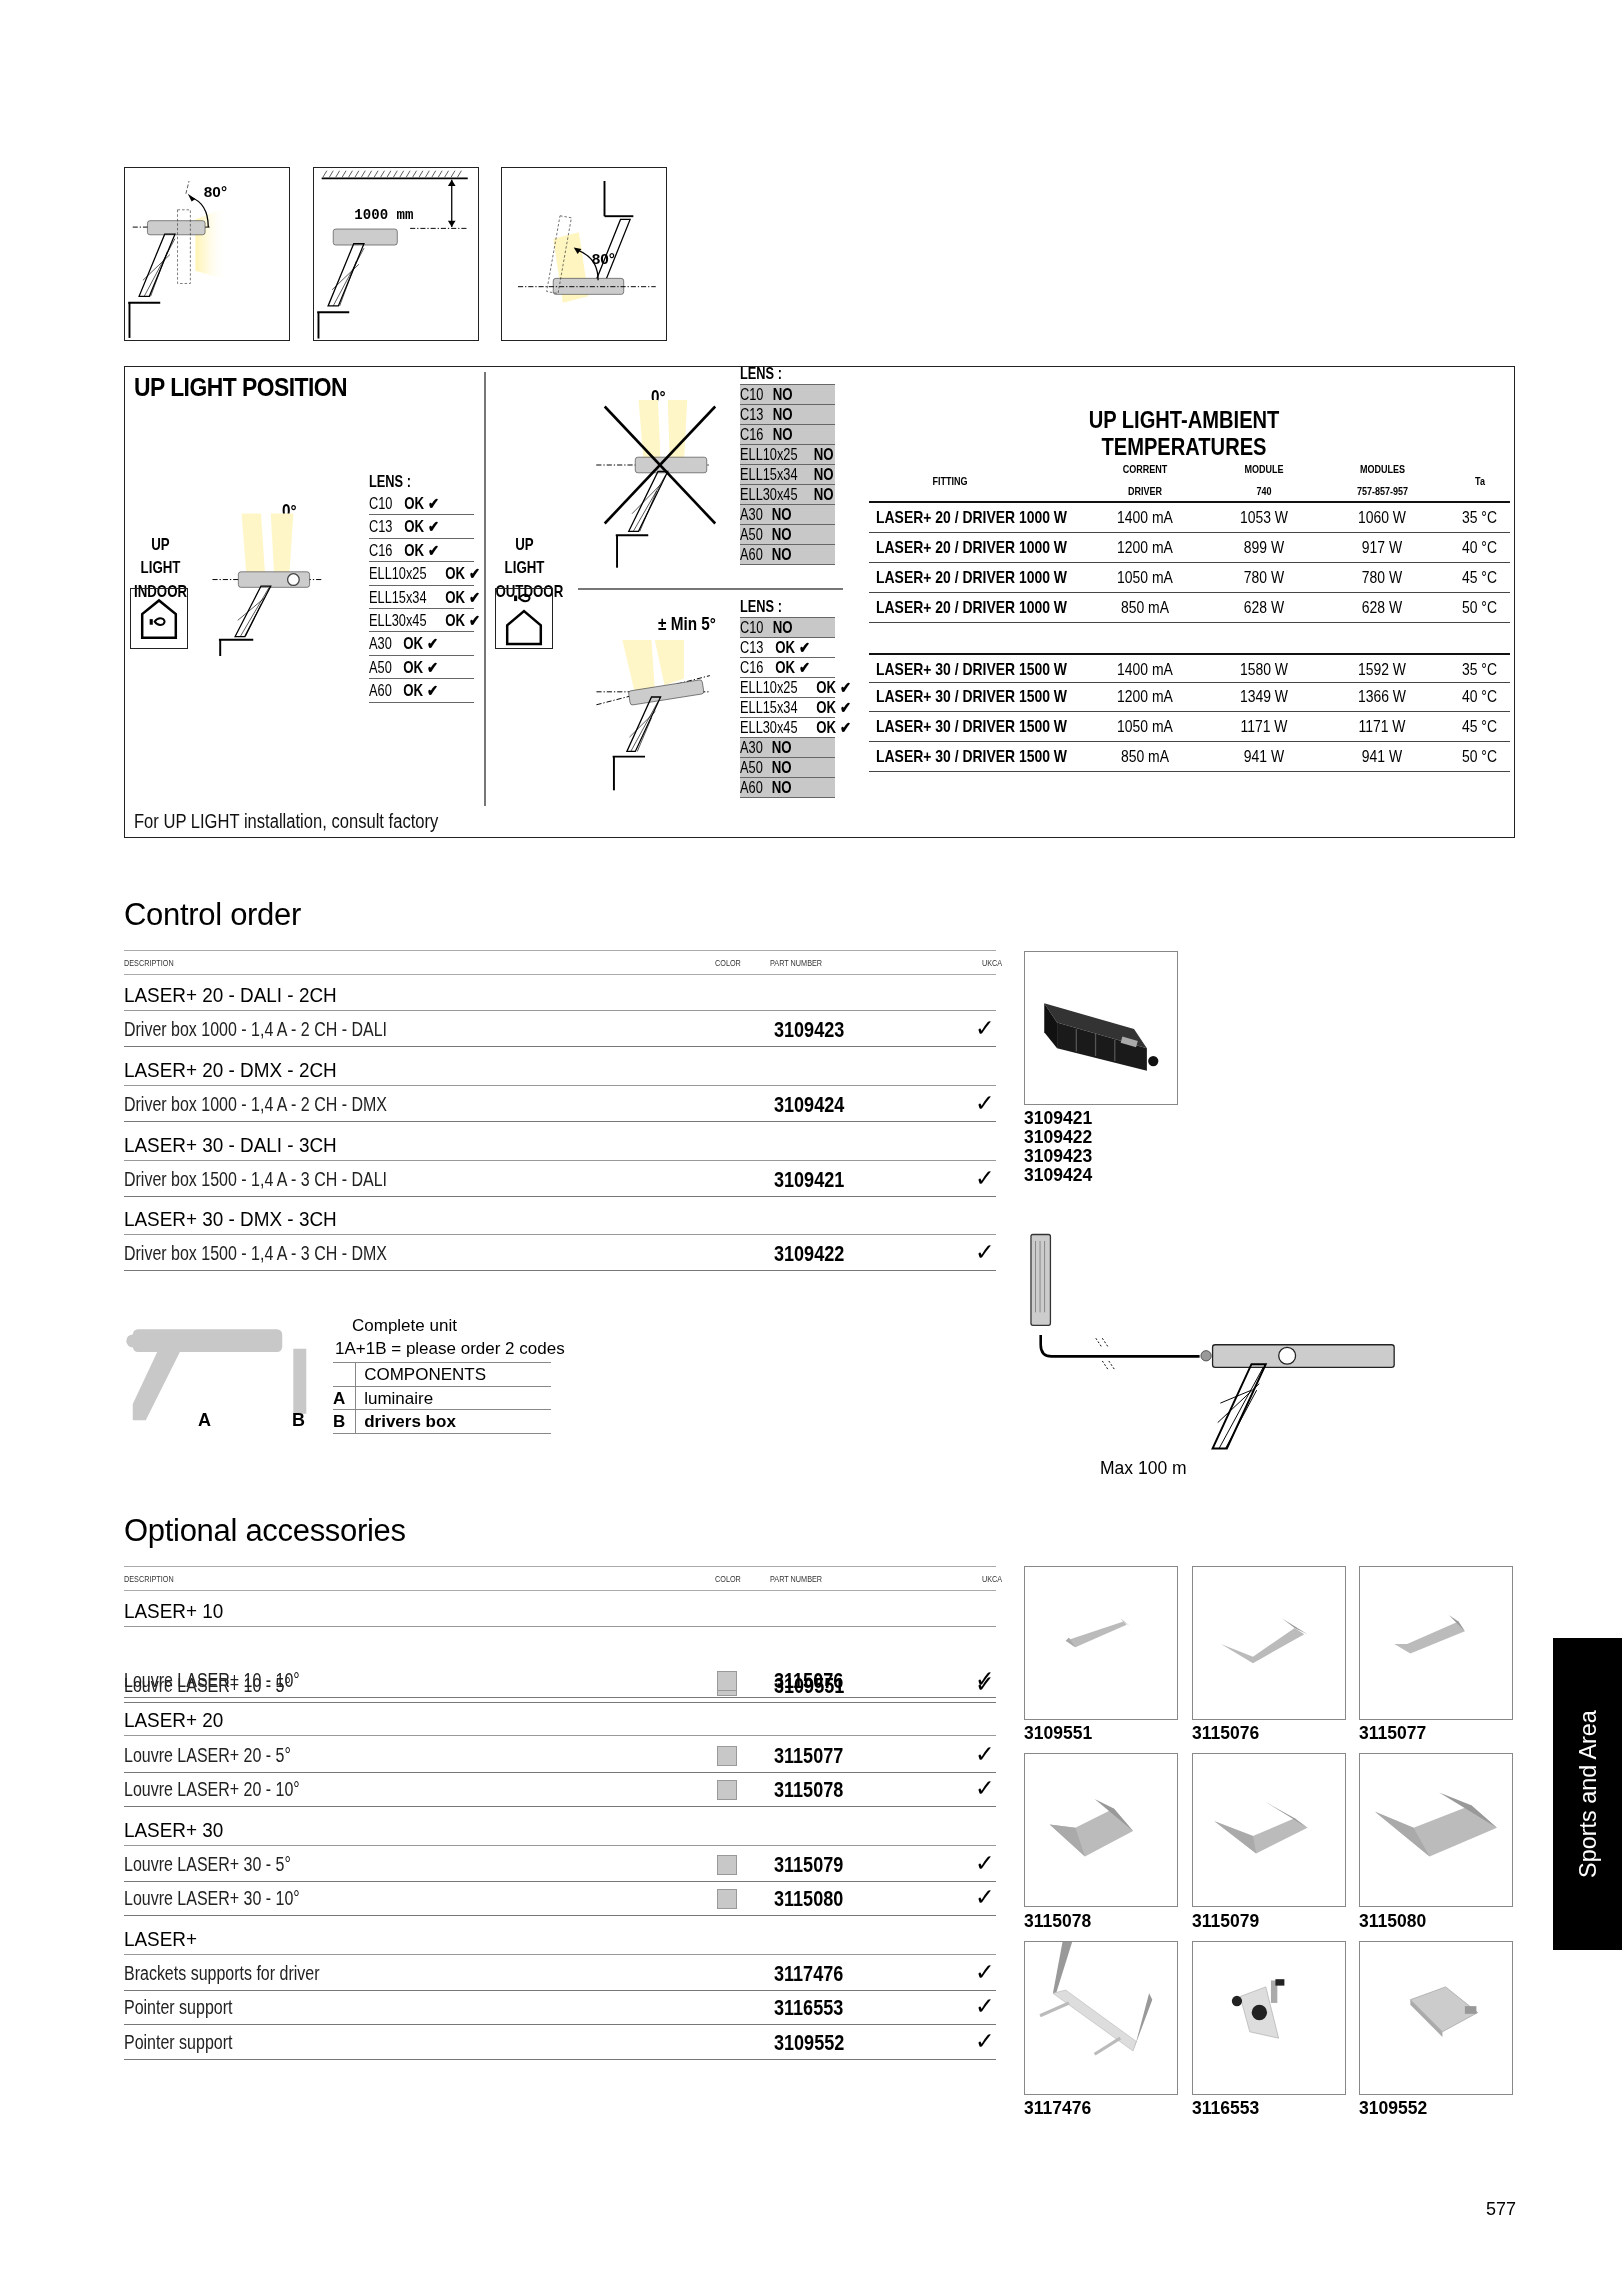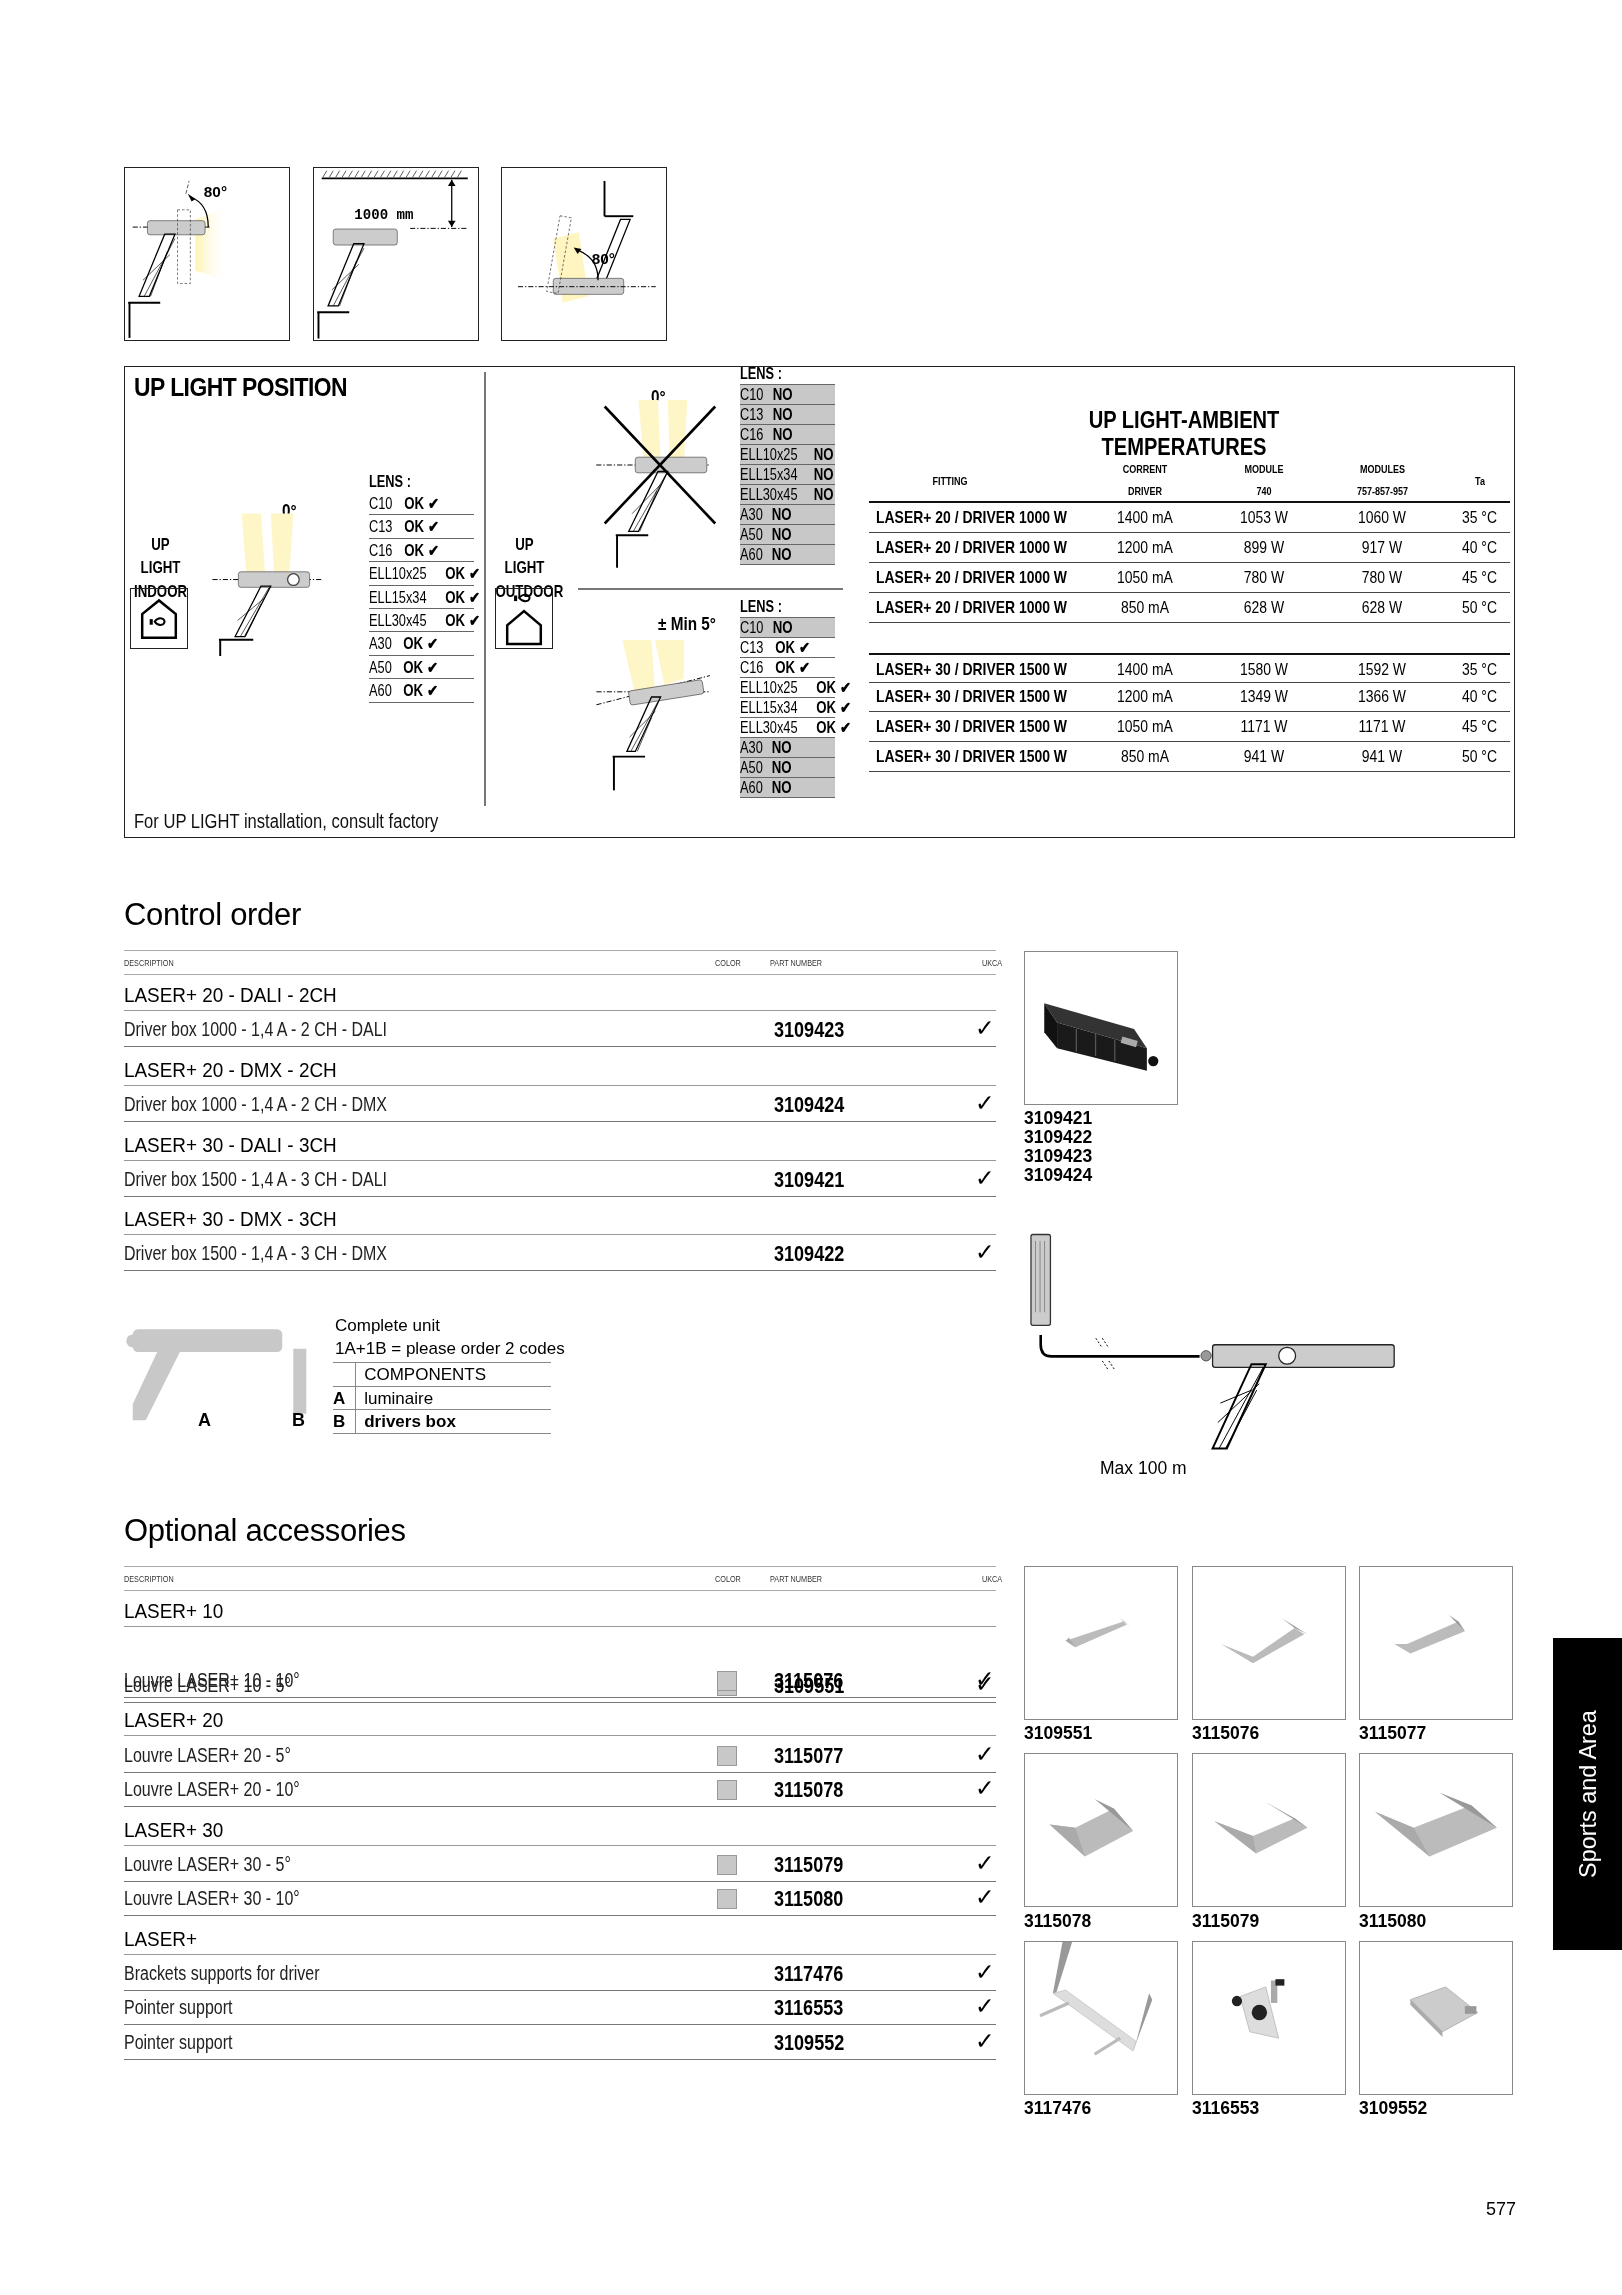--- a/index.html
+++ b/index.html
@@ -437,21 +437,21 @@
 </div>
 
 <svg class="abs" style="left:123px; top:1313px;" width="195" height="117" viewBox="0 0 300 180">
   <rect x="15" y="25" width="230" height="35" rx="8" fill="#c8c8c8"></rect>
   <circle cx="15" cy="43" r="10" fill="#c8c8c8"></circle>
   <polygon points="55,55 90,55 35,165 15,165 15,140" fill="#c8c8c8"></polygon>
   <rect x="262" y="55" width="20" height="100" fill="#c8c8c8"></rect>
 </svg>
 <div class="abs" style="left:198px; top:1410px; font-size:18px; font-weight:bold;">A</div>
 <div class="abs" style="left:292px; top:1410px; font-size:18px; font-weight:bold;">B</div>
-<div class="abs" style="left:335px; top:1316px; font-size:17px;">Complete unit</div>
+<div class="abs" style="left:352px; top:1316px; font-size:17px;">Complete unit</div>
 <div class="abs" style="left:335px; top:1339px; font-size:17px; font-weight:300;">1A+1B = please order 2 codes</div>
 <div class="abs" style="left:333px; top:1362px; width:218px; border-top:1.3px solid #888; font-size:17px;">
   <div style="display:flex; height:24px; border-bottom:1.3px solid #888;">
       <div style="width:23.4px; border-right:1.3px solid #888;"></div>
       <div style="padding-left:7.8px; line-height:24px; font-weight:300;">COMPONENTS</div>
     </div>
   <div style="display:flex; height:23.4px; border-bottom:1.3px solid #888;">
       <div style="width:23.4px; border-right:1.3px solid #888; font-weight:bold; line-height:23.4px;">A</div>
       <div style="padding-left:7.8px; line-height:23.4px; font-weight:300;">luminaire</div>
     </div>

